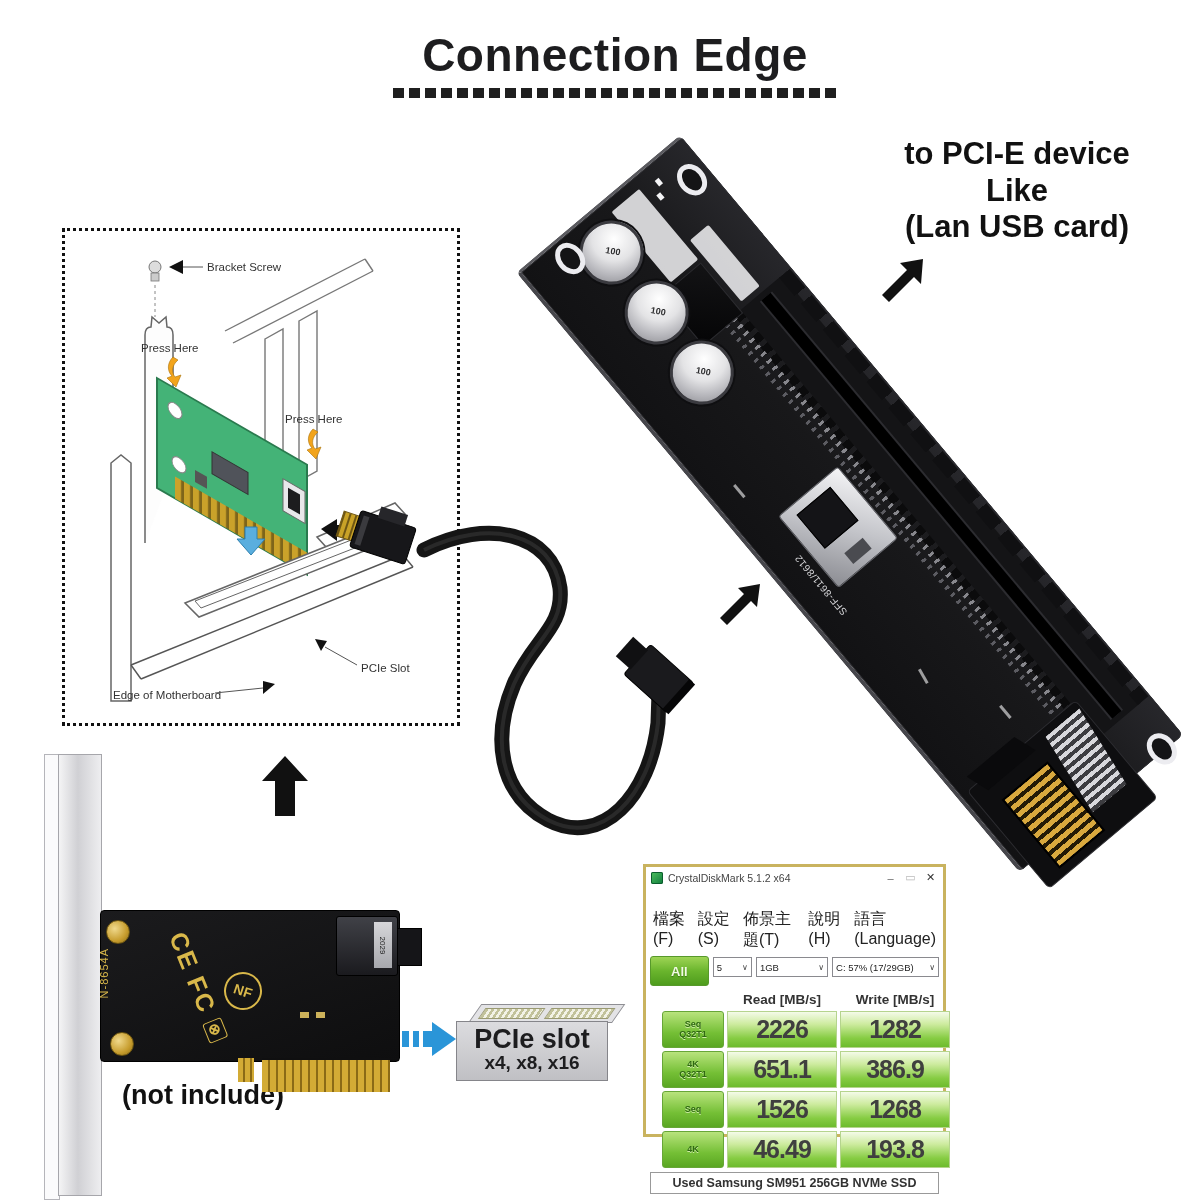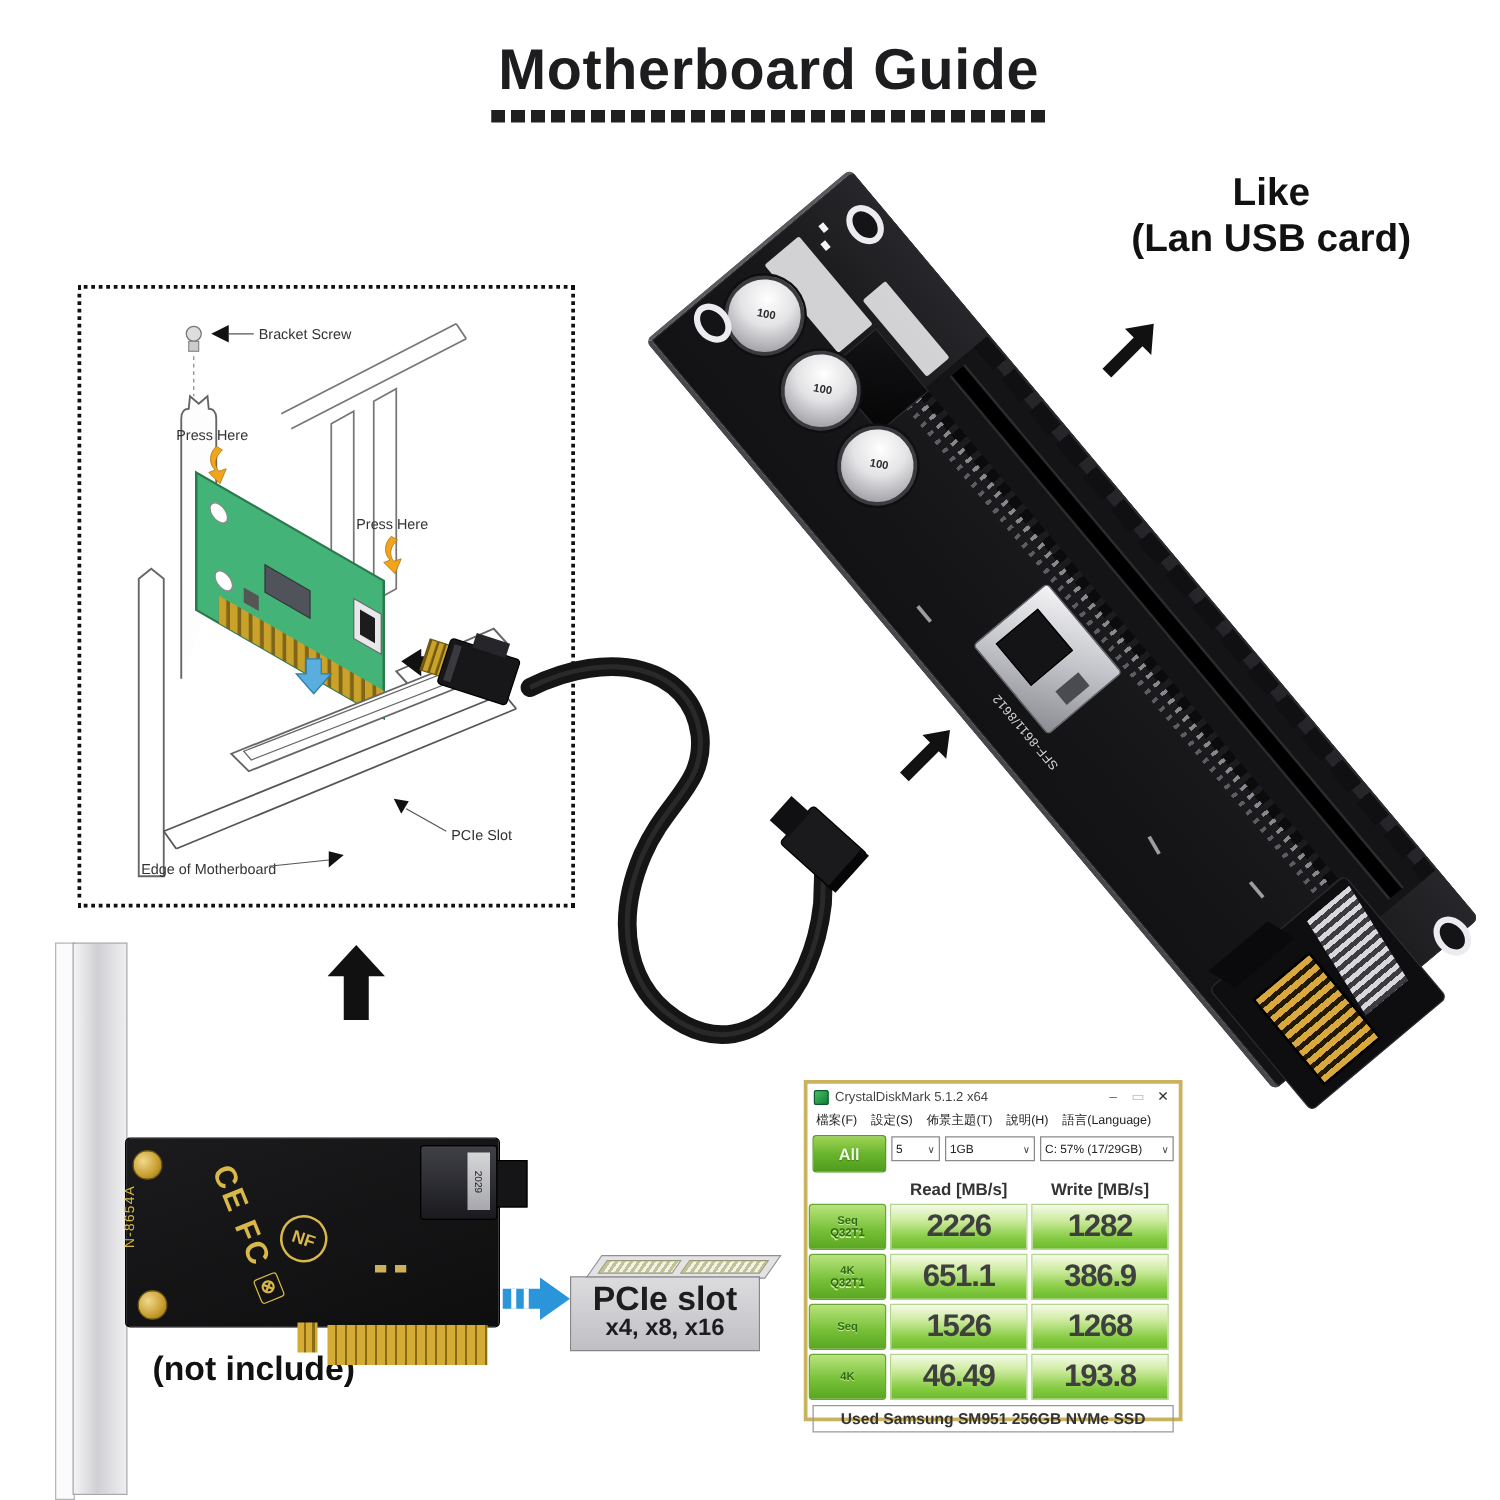--- a/index.html
+++ b/index.html
@@ -108,50 +108,51 @@
   .slot-front .t2{font-size:19px;font-weight:bold;color:#1d1d1f;line-height:1;}
 
   
   .cdm{left:643px;top:864px;width:303px;height:273px;background:#fff;border:3px solid #c9b35f;
      box-sizing:border-box;z-index:6;font-size:10px;}
   .cdm-title{height:21px;display:flex;align-items:center;gap:5px;padding:0 5px;}
   .cdm-icon{width:12px;height:12px;border-radius:2px;background:linear-gradient(135deg,#4fc25e,#0e7a3c);
      box-shadow:inset 0 0 0 1px #0a5c2c;}
   .cdm-title .t{font-size:10.5px;color:#444;flex:1;}
   .wbtn{font-size:11px;color:#666;width:15px;text-align:center;cursor:default;}
-  .cdm-menu{display:flex;gap:11px;padding:1px 7px 3px;font-size:10px;color:#222;}
+  .cdm-menu{display:flex;gap:11px;padding:1px 7px 3px;font-size:16px;color:#222;margin-top:20px;}
   .cdm-controls{display:flex;gap:4px;padding:2px 4px 3px;text-align:right;}
   .btn-all{width:62px;height:28px;border:1px solid #57992b;border-radius:3px;
      background:linear-gradient(180deg,#9ed455 0%,#6ab52d 50%,#4e9c1d 100%);
      color:#f2fbe4;font-weight:bold;font-size:13px;display:flex;align-items:center;justify-content:center;
      text-shadow:0 1px 1px #3c7a14;}
   .sel{height:18px;margin-top:1px;border:1px solid #8a8a8f;background:#fff;font-size:9.5px;color:#222;
      display:flex;align-items:center;padding:0 3px;}
   .sel .chev{margin-left:auto;font-size:8px;color:#444;padding-left:2px;}
   .sel-runs{width:34px;} .sel-size{width:70px;} .sel-drive{width:108px;}
-  .cdm-grid{display:grid;grid-template-columns:62px 110px 110px;gap:3px;padding:1px 1px;}
+  .cdm-grid{display:grid;grid-template-columns:62px 110px 110px;gap:3px;padding:1px 16px;}
   .hdr{font-size:13.5px;font-weight:bold;color:#333;text-align:center;padding:2px 0 1px;}
   .rowbtn{height:35px;border:1px solid #67a637;border-radius:3px;line-height:1.05;
      background:linear-gradient(180deg,#b8e37c,#74bf35 60%,#5aa622);
      display:flex;flex-direction:column;align-items:center;justify-content:center;}
   .rowbtn span{font-size:9px;font-weight:bold;color:#2f6a12;text-shadow:0 1px 0 #cdeca4;}
   .cell{height:35px;border:1px solid #b5d48e;display:flex;align-items:center;justify-content:center;
      background:linear-gradient(180deg,#f4fbe9 0%,#cdeb9e 35%,#86cc43 75%,#6dbb2d 100%);
      font-size:25px;font-weight:bold;color:#3f3f3f;letter-spacing:-1px;}
   .cdm-footer{margin:3px 4px 0;border:1px solid #999;text-align:center;font-size:12.5px;font-weight:bold;color:#333;padding:3px 0;}
 </style>
 </head>
 <body>
 
 <div id="canvas">
 
-  <div class="abs page-title">Motherboard Guide</div>
+  <div class="abs page-title">Connection Edge</div>
   <div class="abs title-underline"></div>
 
   <div class="abs callout-pcie">
+    <div>to PCI-E device</div>
     <div>Like</div>
     <div>(Lan USB card)</div>
   </div>
   <svg class="abs" style="left:876px;top:258px;z-index:6" width="48" height="48" viewBox="0 0 48 48">
     <polygon points="47,1 24,5 31,12 6,37 13,44 38,19 45,26" fill="#111"></polygon>
   </svg>
 
   <div class="abs diagram-box">
     <svg viewBox="0 0 392 492">
       <defs>

